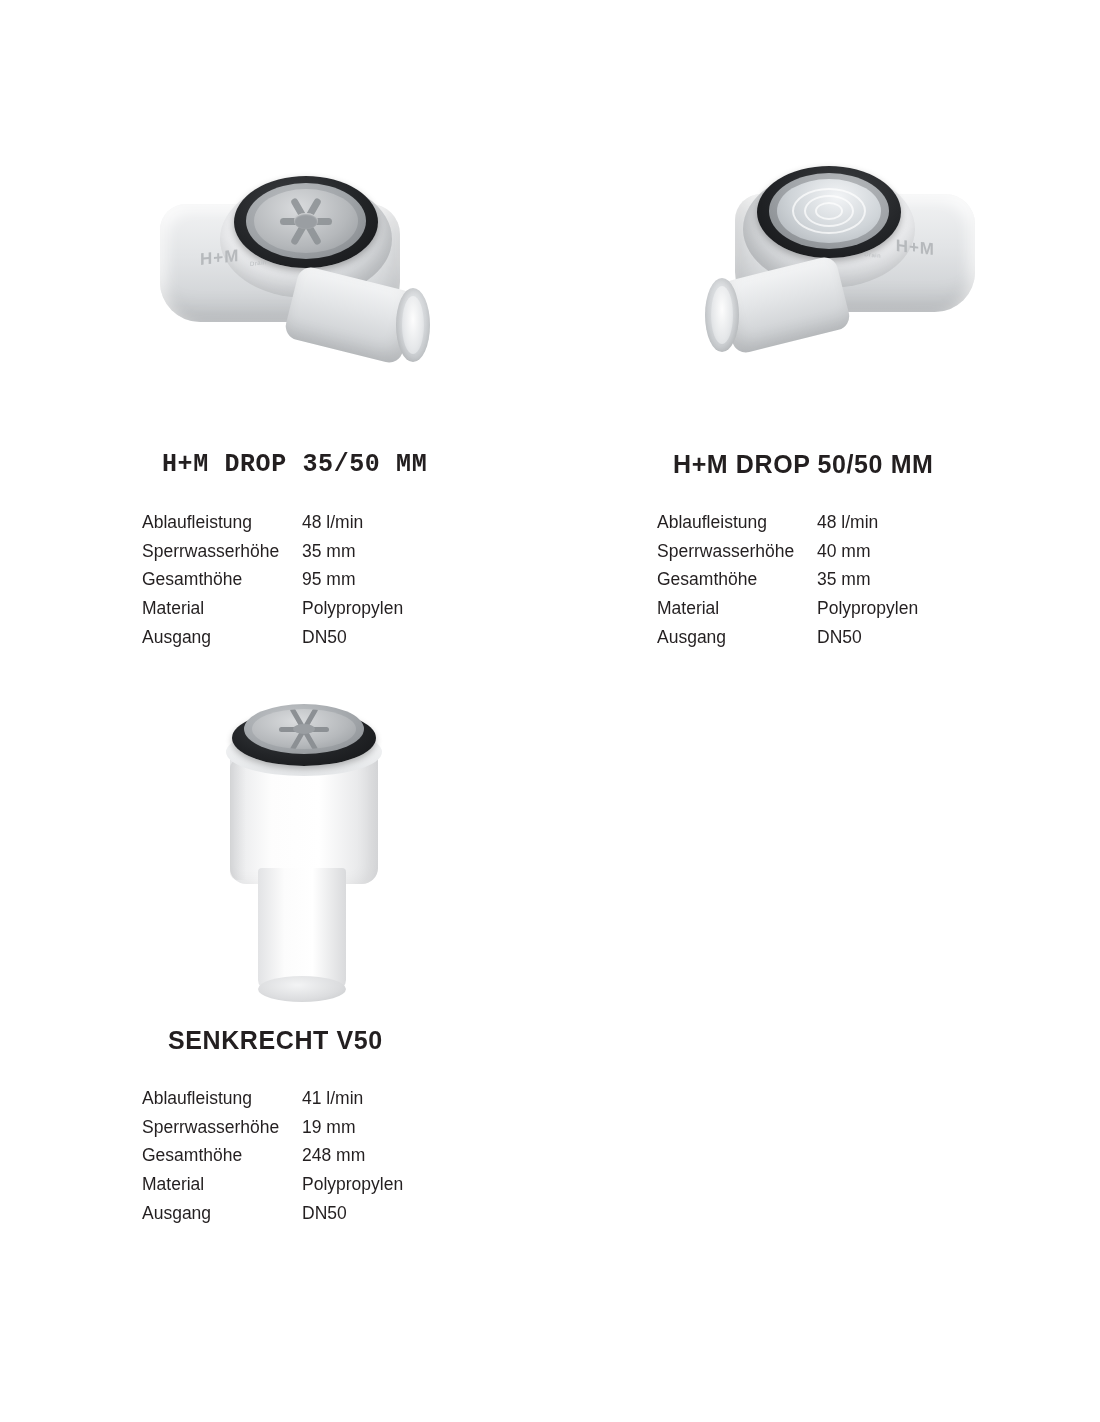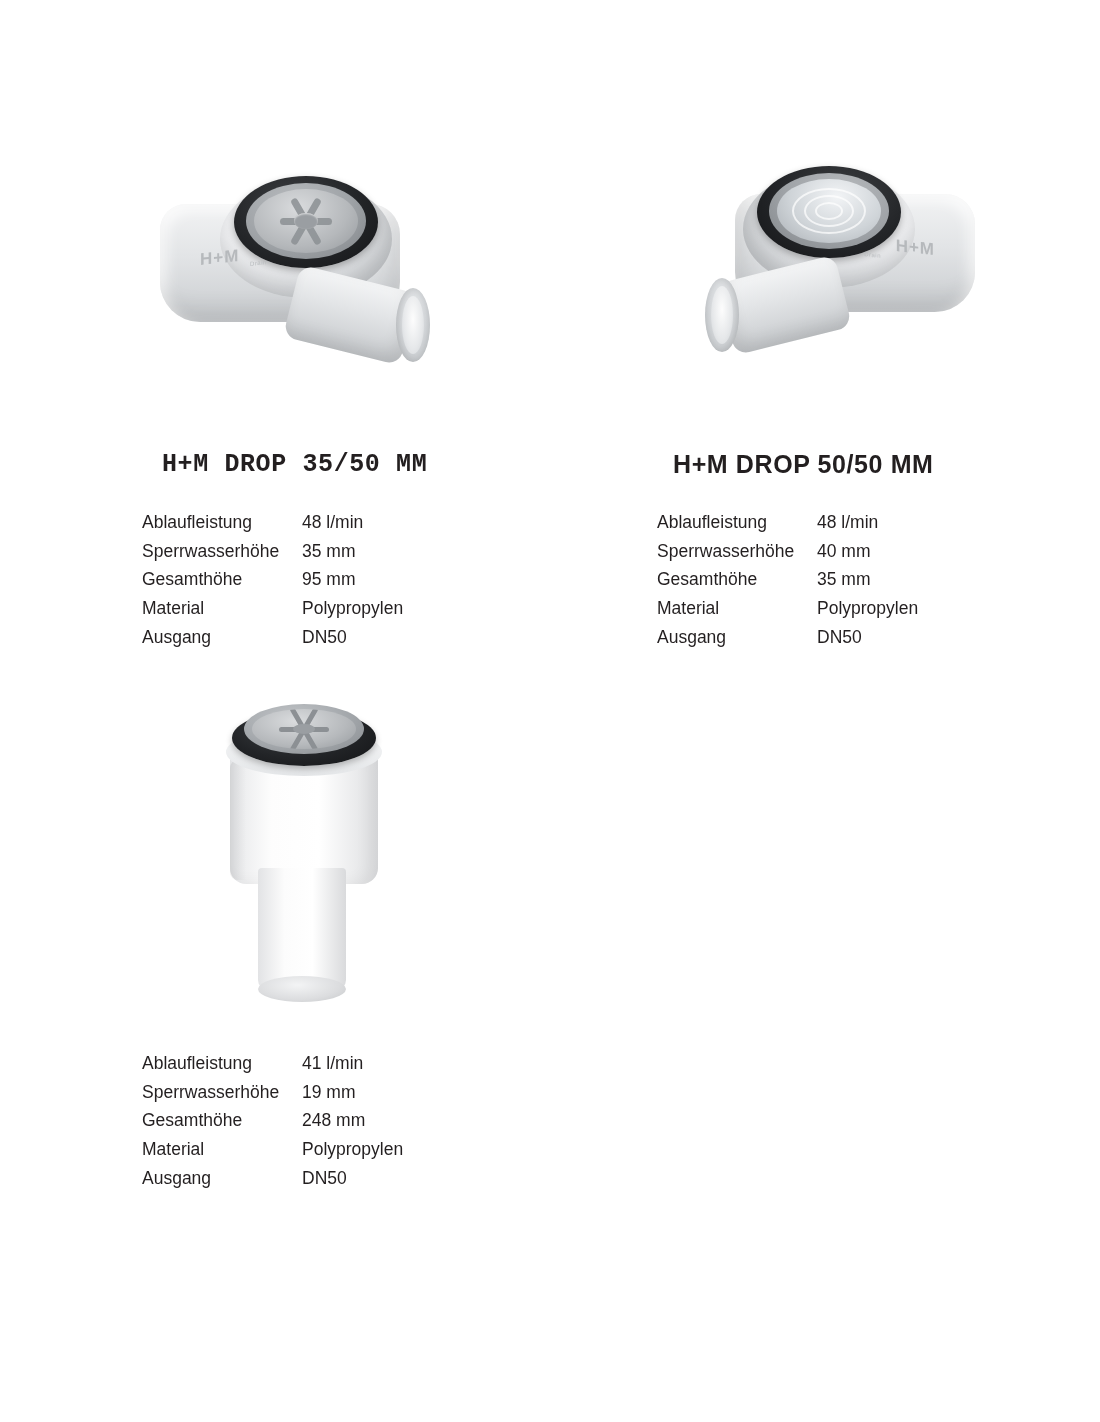--- a/index.html
+++ b/index.html
@@ -409,20 +409,21 @@
           <div class="spoke" style="transform:rotate(0deg)"></div>
           <div class="spoke" style="transform:rotate(60deg)"></div>
           <div class="spoke" style="transform:rotate(120deg)"></div>
           <div class="hub"></div>
         </div>
         <div class="v-pipe"></div>
         <div class="v-pipe-end"></div>
       </div>
     </div>
 
+    <div class="product-title" style="margin-top:6px; margin-left:28px;">SENKRECHT V50</div>
 
     <table class="spec-table" style="margin-top:32px; margin-left:2px;">
       <tbody>
         <tr>
           <td class="spec-label">Ablaufleistung</td>
           <td class="spec-value">41 l/min</td>
         </tr>
         <tr>
           <td class="spec-label">Sperrwasserhöhe</td>
           <td class="spec-value">19 mm</td>

